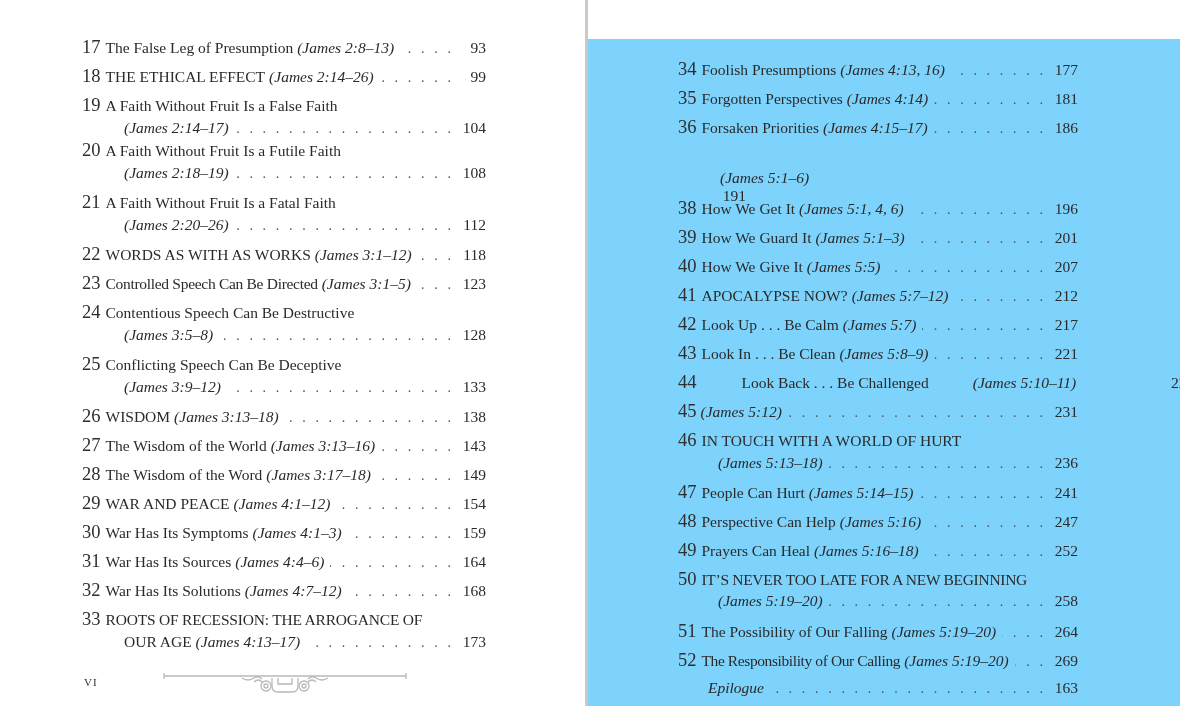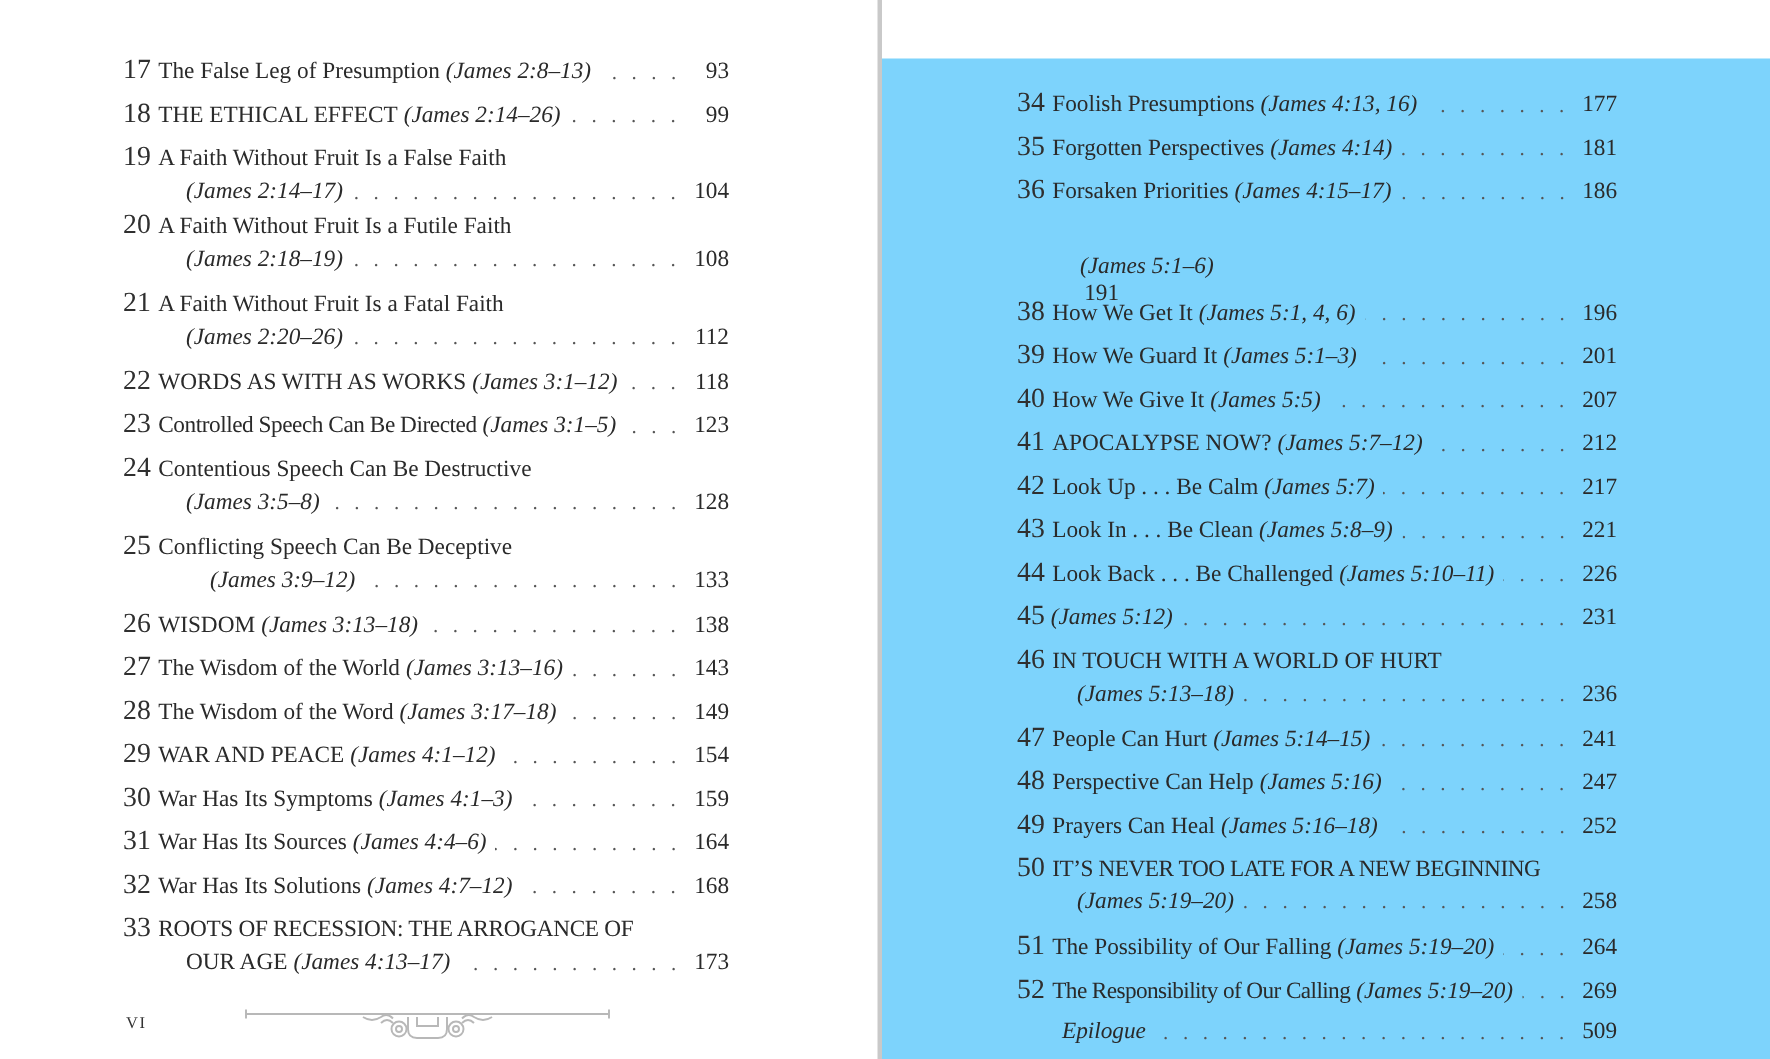--- a/index.html
+++ b/index.html
@@ -91,21 +91,21 @@
     <span class="ref" style="margin-left:4px">(James 3:5–8)</span>
     <span class="dots">. . . . . . . . . . . . . . . . . . . . . . . . . . . . . . . . . . . . . . . . . . . . . . . . .</span>
     <span class="pg">128</span>
   </div>
 
   <div class="entry" style="left:82px;top:354px;width:404px;">
     <span class="num">25</span>
     <span class="title">Conflicting Speech Can Be Deceptive</span>
   </div>
   <div class="entry" style="left:120px;top:378px;width:366px;">
-    <span class="ref" style="margin-left:20px">(James 3:9–12)</span>
+    <span class="ref" style="margin-left:4px">(James 3:9–12)</span>
     <span class="dots">. . . . . . . . . . . . . . . . . . . . . . . . . . . . . . . . . . . . . . . . . . . . . . . . .</span>
     <span class="pg">133</span>
   </div>
 
   <div class="entry" style="left:82px;top:406px;width:404px;">
     <span class="num">26</span>
     <span class="title">WISDOM</span>
     <span class="ref">(James 3:13–18)</span>
     <span class="dots">. . . . . . . . . . . . . . . . . . . . . . . . . . . . . . . . . . . . . . . . . . . . . . . . .</span>
     <span class="pg">138</span>
@@ -251,21 +251,21 @@
     <span class="dots">. . . . . . . . . . . . . . . . . . . . . . . . . . . . . . . . . . . . . . . . . . . . . . . . .</span>
     <span class="pg">217</span>
   </div>
   <div class="entry" style="left:90px;top:304px;width:400px;">
     <span class="num">43</span>
     <span class="title">Look In . . . Be Clean</span>
     <span class="ref">(James 5:8–9)</span>
     <span class="dots">. . . . . . . . . . . . . . . . . . . . . . . . . . . . . . . . . . . . . . . . . . . . . . . . .</span>
     <span class="pg">221</span>
   </div>
-  <div class="entry" style="left:90px;top:333px;width:400px;">
+  <div class="entry" style="left:90px;top:333px;width:400px;gap:40px;">
     <span class="num">44</span>
     <span class="title">Look Back . . . Be Challenged</span>
     <span class="ref">(James 5:10–11)</span>
     <span class="dots">. . . . . . . . . . . . . . . . . . . . . . . . . . . . . . . . . . . . . . . . . . . . . . . . .</span>
     <span class="pg">226</span>
   </div>
   <div class="entry" style="left:90px;top:362px;width:400px;">
     <span class="num">45</span>
     <span class="ref">(James 5:12)</span>
     <span class="dots">. . . . . . . . . . . . . . . . . . . . . . . . . . . . . . . . . . . . . . . . . . . . . . . . .</span>
@@ -325,21 +325,21 @@
     <span class="num">52</span>
     <span class="title" style="letter-spacing:-0.4px">The Responsibility of Our Calling</span>
     <span class="ref">(James 5:19–20)</span>
     <span class="dots">. . . . . . . . . . . . . . . . . . . . . . . . . . . . . . . . . . . . . . . . . . . . . . . . .</span>
     <span class="pg">269</span>
   </div>
 
   <div class="entry" style="left:116px;top:640px;width:374px;">
     <span class="ref">Epilogue</span>
     <span class="dots">. . . . . . . . . . . . . . . . . . . . . . . . . . . . . . . . . . . . . . . . . . . . . . . . .</span>
-    <span class="pg">509</span>
+    <span class="pg">163</span>
   </div>
 
   <svg class="ornament" style="left:94px;" width="246" height="24" viewBox="0 0 246 24">
     <g fill="none" stroke="#b8b8b8" stroke-width="1.3">
       <line x1="2" y1="4" x2="244" y2="4"></line>
       <line x1="2" y1="1" x2="2" y2="7"></line>
         <line x1="244" y1="1" x2="244" y2="7"></line>
       <path d="M80 6 q6 4 12 0 q4 -3 8 1"></path>
       <path d="M166 6 q-6 4 -12 0 q-4 -3 -8 1"></path>
       <circle cx="104" cy="14" r="5"></circle>

